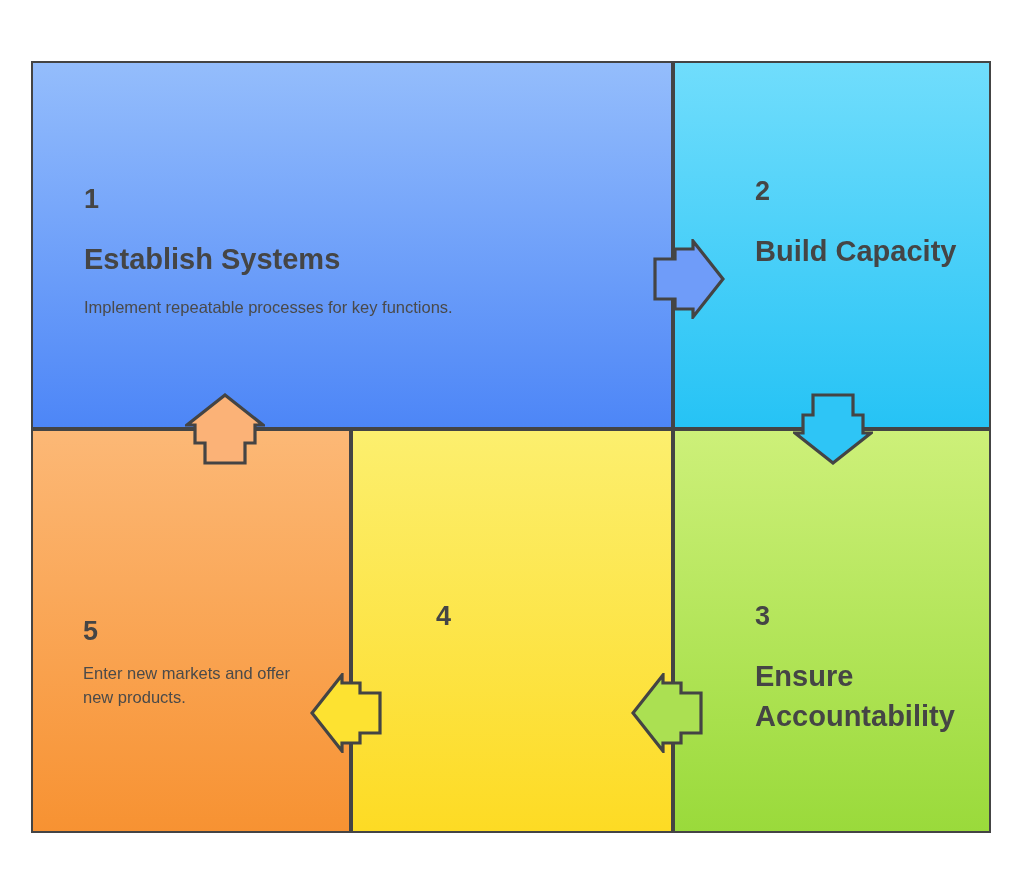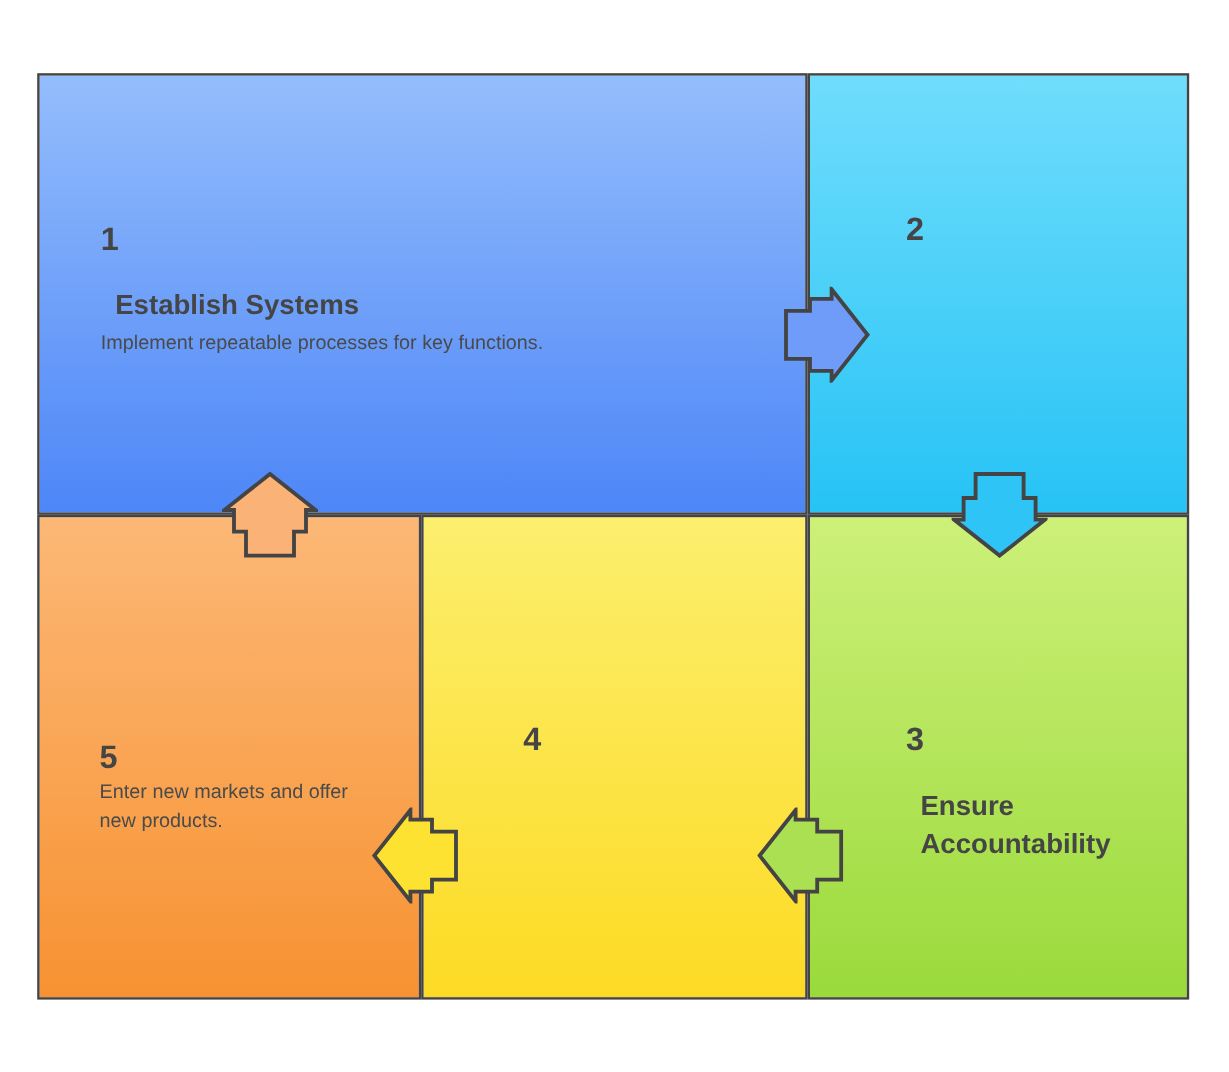--- a/index.html
+++ b/index.html
@@ -37,34 +37,33 @@
 
   .num {
     font-size: 27px;
     font-weight: bold;
     color: #454545;
     line-height: 1;
     letter-spacing: 0px;
   }
 
   .title {
-    font-size: 23px;
+    font-size: 29px;
     font-weight: bold;
     color: #454545;
     line-height: 1.38;
     margin-top: 26px;
-    margin-left: 12px;
   }
 
   .desc {
     font-size: 16.5px;
     font-weight: normal;
     color: #4a4a4a;
     line-height: 1.45;
-    margin-top: 4px;
+    margin-top: 17px;
   }
 
   
   #panel-1 {
     left: 0; top: 0; width: 642px; height: 368px;
     background: linear-gradient(180deg, #94bdfc 0%, #7daafa 42%, #4d86f7 100%);
   }
   #panel-1 .panel-inner { left: 51px; top: 123px; width: 540px; }
 
   #panel-2 {
@@ -111,20 +110,21 @@
     <div class="panel-inner">
       <div class="num">1</div>
       <div class="title">Establish Systems</div>
       <div class="desc">Implement repeatable processes for key functions.</div>
     </div>
   </div>
 
   <div class="panel" id="panel-2" style="background: linear-gradient(rgb(112, 221, 252) 0%, rgb(38, 195, 245) 100%); border-color: rgb(68, 68, 68);">
     <div class="panel-inner">
       <div class="num">2</div>
+      <div class="title">Build Capacity</div>
     </div>
   </div>
 
   <div class="panel" id="panel-3" style="background: linear-gradient(rgb(205, 240, 121) 0%, rgb(154, 218, 59) 100%); border-color: rgb(68, 68, 68);">
     <div class="panel-inner">
       <div class="num">3</div>
       <div class="title">Ensure Accountability</div>
     </div>
   </div>
 

